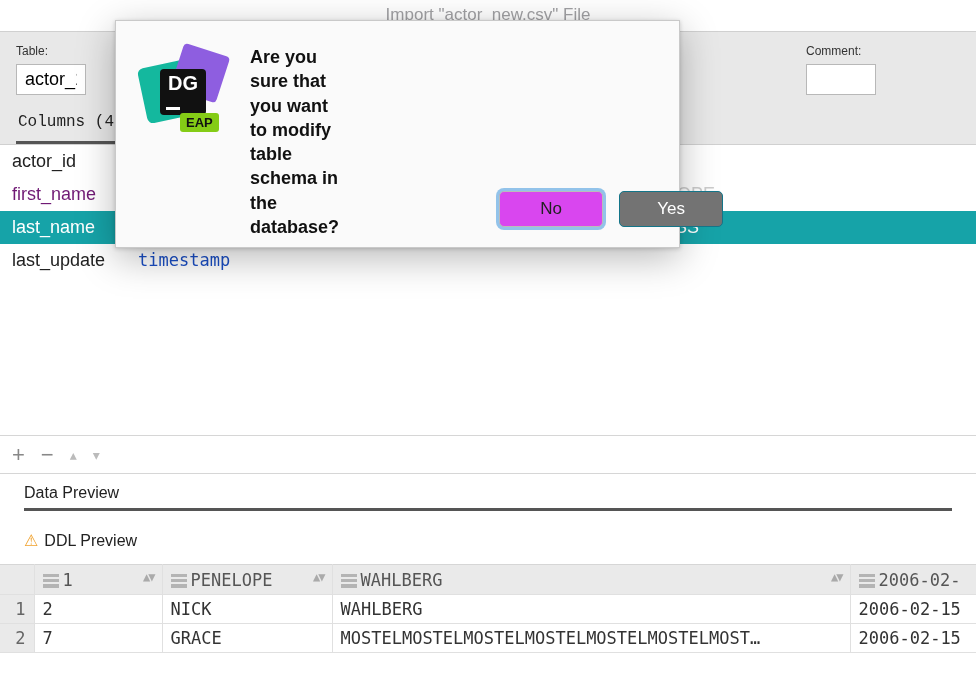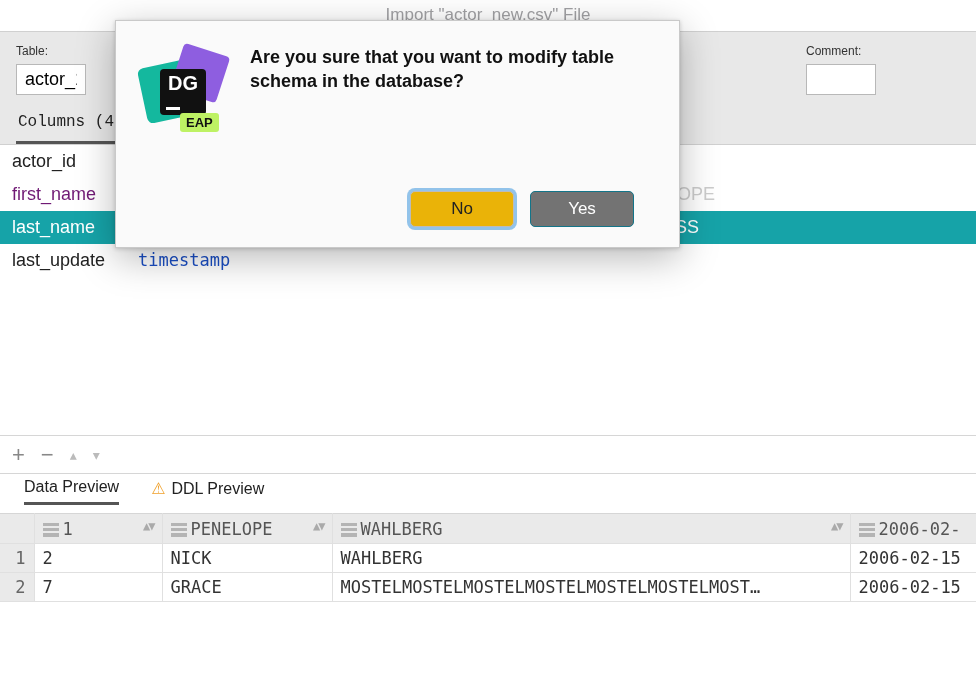--- a/index.html
+++ b/index.html
@@ -69,24 +69,25 @@
     color: #888;
     font-size: 22px;
     height: 38px;
   }
   .tool-btn { cursor: pointer; }
   .tool-arrow { font-size: 14px; color: #bbb; }
 
   .preview-tabs {
     border-top: 1px solid #d6d6d6;
     display: flex;
-    gap: 32px;
-    padding: 4px 24px 8px;
+    gap: 20px;
+    padding: 10px 24px 8px;
     font-size: 16px;
     color: #222;
+    flex-direction: column;
   }
   .preview-tab { display: flex; align-items: center; gap: 6px; cursor: pointer; padding-bottom: 6px; }
   .preview-tab.active { border-bottom: 3px solid #555; }
   .warn-icon { color: #f0a22e; font-size: 16px; }
 
   .data-grid {
     border-top: 1px solid #d6d6d6;
     font-family: Menlo, Consolas, monospace;
     font-size: 17px;
     width: 100%;
@@ -141,30 +142,30 @@
     box-shadow: 0 10px 36px rgba(0,0,0,0.28), 0 1px 4px rgba(0,0,0,0.18);
     padding: 24px 26px 20px 26px;
     display: flex;
     gap: 18px;
   }
   .dg-logo { width: 90px; height: 92px; flex-shrink: 0; position: relative; }
   .dg-logo .shape1 { position:absolute; left:0; top:18px; width:56px; height:56px; background:#14b89e; transform:rotate(-12deg); border-radius:6px; }
   .dg-logo .shape2 { position:absolute; left:34px; top:4px; width:48px; height:48px; background:#8e5ee0; transform:rotate(18deg); border-radius:4px; }
   .dg-logo .box   { position:absolute; left:18px; top:24px; width:46px; height:46px; background:#111; border-radius:4px; color:#fff; font-weight:700; font-size:20px; display:flex; align-items:flex-start; justify-content:center; padding-top:3px; letter-spacing:0; }
   .dg-logo .box .dash { position:absolute; left:6px; bottom:5px; width:14px; height:3px; background:#fff; }
-  .dg-logo .eap { position:absolute; left:38px; top:68px; background:#bef264; color:#111; font-size:13px; font-weight:600; padding:2px 6px; border-radius:3px; }
-  .modal-body { flex:1; display:flex; flex-direction:column; }
+  .dg-logo .eap { position:absolute; left:38px; top:68px; background:#84cc16; color:#111; font-size:13px; font-weight:600; padding:2px 6px; border-radius:3px; }
+  .modal-body { flex:1; display:flex; }
   .modal-text { font-size:18px; font-weight:600; color:#111; line-height:1.35; }
   .modal-buttons { margin-top:auto; display:flex; gap:16px; justify-content:flex-start; padding-left:160px; }
   .btn {
     min-width: 104px; height: 36px; border-radius: 5px;
     font-size: 17px; cursor: pointer; display:flex; align-items:center; justify-content:center;
   }
   .btn-no {
-    background:#eab308; color:#222; border:1px solid #bbb;
+    background:#d946ef; color:#222; border:1px solid #bbb;
     box-shadow: 0 0 0 3px rgba(60,150,220,0.55);
   }
   .btn-yes { background:#737373; color:#fff; border:1px solid #137589; }
 </style>
 </head>
 <body>
 
 <div class="window-title">Import "actor_new.csv" File</div>
 
 <div class="top-panel">

